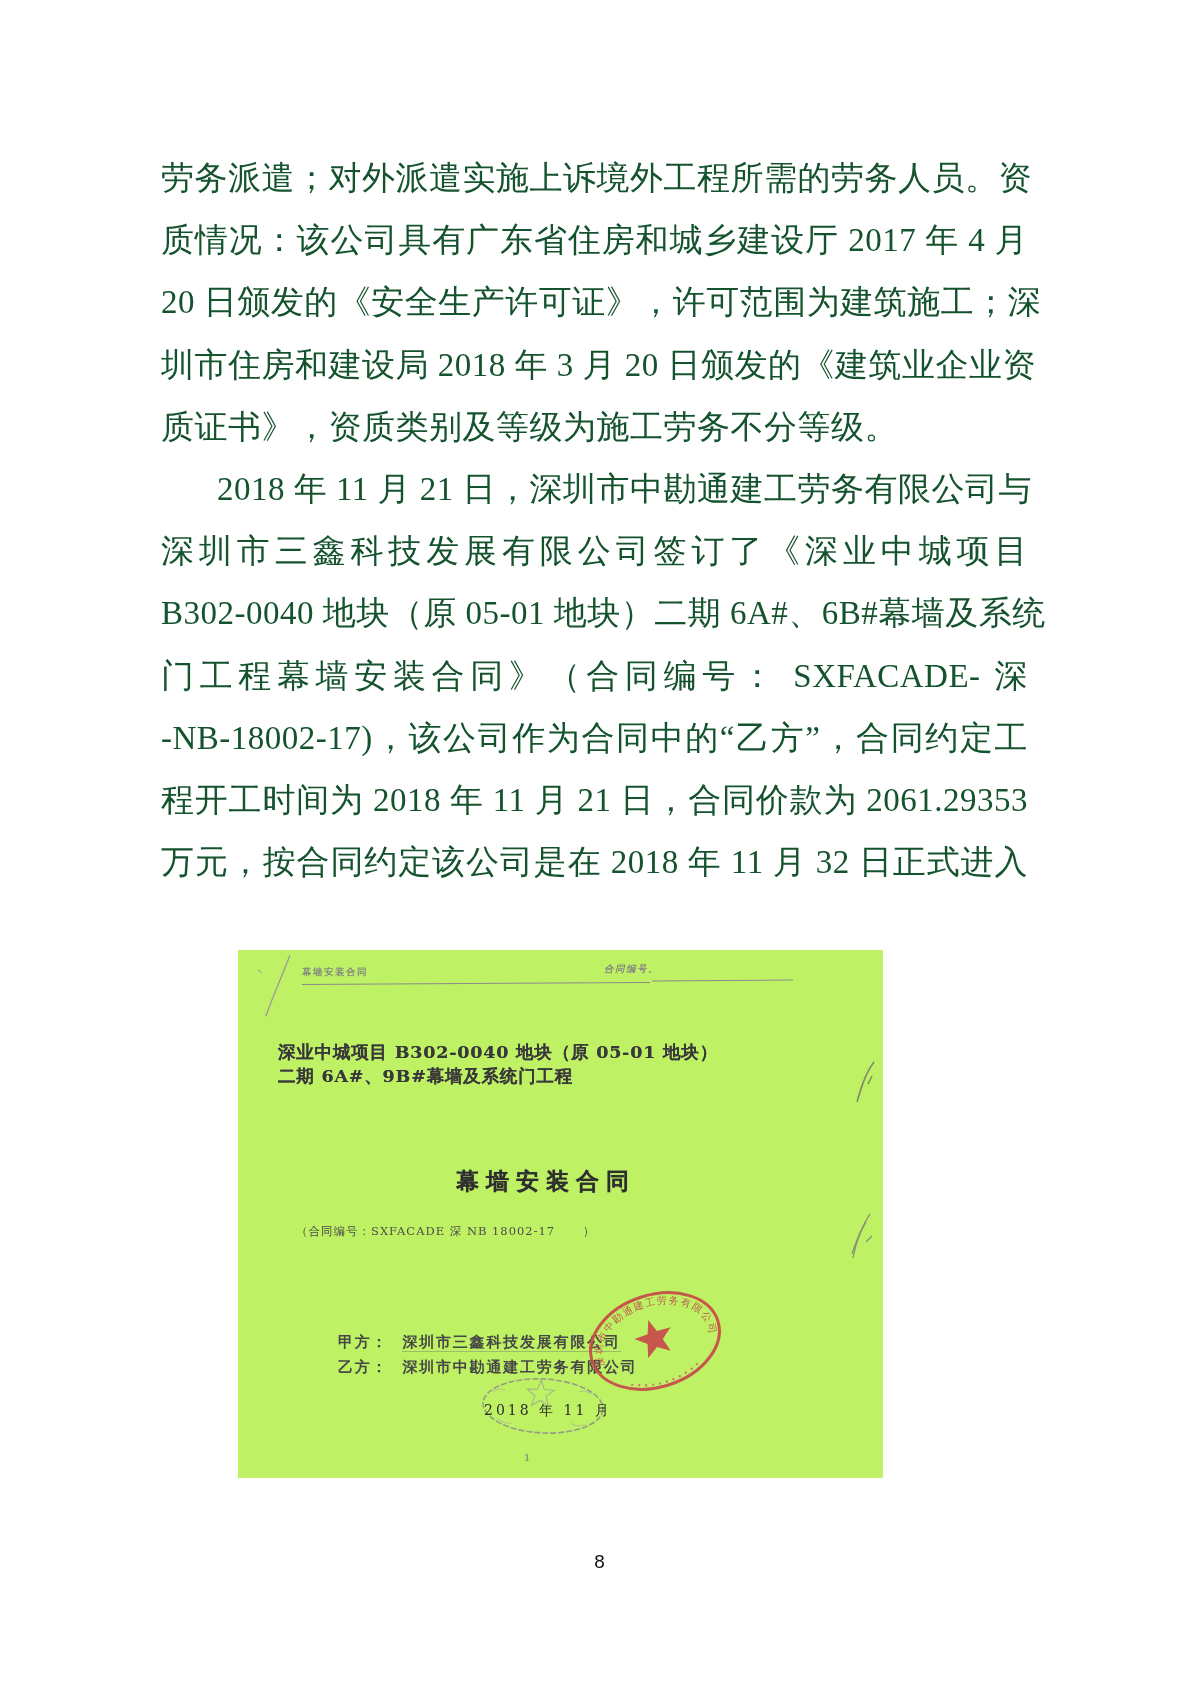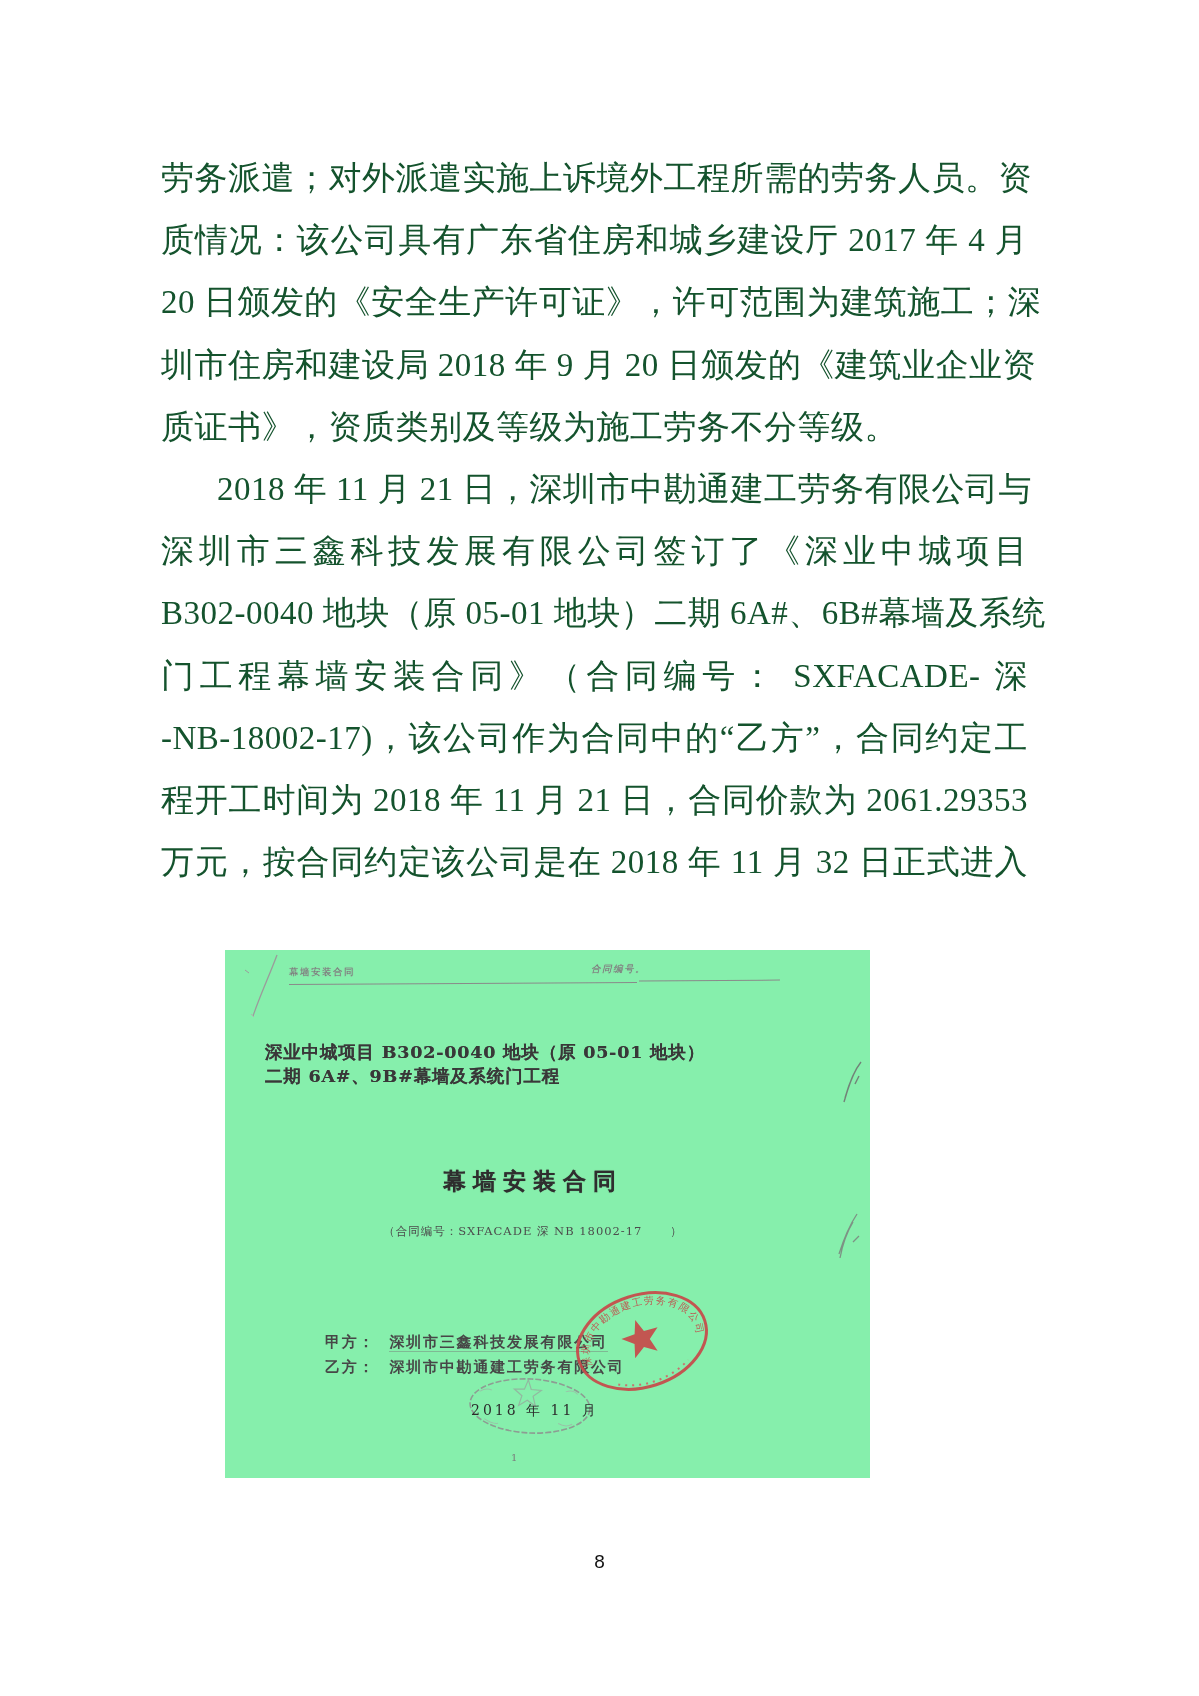--- a/index.html
+++ b/index.html
@@ -10,42 +10,42 @@
   
   .textblock{position:absolute;left:161px;top:147px;width:867px;color:#14532d;}
   .bodyline{
     height:62.2px;line-height:62.2px;font-size:33px;white-space:nowrap;
     text-align:justify;text-align-last:justify;letter-spacing:0.5px;
   }
   .bodyline.p-end{text-align-last:left;}
   .bodyline.indent{text-indent:56px;}
   
   .scan{
-    position:absolute;left:225px;top:950px;width:645px;height:528px;
-    background:#86efac;color:#3a3a3a;font-family:"DejaVu Serif","Liberation Serif",serif;
+    position:absolute;left:238px;top:950px;width:645px;height:528px;
+    background:#bef264;color:#3a3a3a;font-family:"DejaVu Serif","Liberation Serif",serif;
   }
   .scan-headerline{position:absolute;height:1px;background:#8a8a8a;}
   .hdr-a{left:64px;top:33px;width:348px;transform:rotate(-0.35deg);}
   .hdr-b{left:414px;top:30px;width:141px;transform:rotate(-0.35deg);}
   .scan-hdr-text{
     position:absolute;font-size:9.5px;color:#787878;letter-spacing:1.5px;
     text-shadow:0 0 1px #9a9a9a;white-space:nowrap;
   }
   .scan-title{
     position:absolute;left:40px;top:90px;width:500px;text-align:left;
     font-size:17.5px;font-weight:bold;color:#383838;line-height:24px;
     letter-spacing:0.8px;text-shadow:0 0 0.6px #555;
   }
   .scan-maintitle{
     position:absolute;left:58px;top:216px;width:500px;text-align:center;
     font-size:23px;font-weight:bold;color:#2e2e2e;letter-spacing:7px;
     text-shadow:0 0 0.7px #444;
   }
   .scan-contractno{
-    position:absolute;left:58px;top:274px;width:500px;text-align:center;
+    position:absolute;left:58px;top:274px;width:500px;text-align:left;
     font-size:11.5px;color:#4c4c4c;letter-spacing:1px;white-space:pre;
   }
   .scan-parties{position:absolute;left:100px;top:380px;font-size:15px;font-weight:600;
     color:#474747;letter-spacing:1.8px;line-height:24.5px;white-space:nowrap;}
   .party-row{height:24.5px;}
   .party-name-a{border-bottom:1px solid rgba(120,120,120,.45);}
   .party-gap{display:inline-block;width:14px;}
   .seal-red{position:absolute;left:337px;top:327px;opacity:.92;}
   .seal-gray{position:absolute;left:230px;top:416px;opacity:.85;}
   .seal-date{
@@ -65,21 +65,21 @@
 </style>
 </head>
 <body>
 
 <div class="page">
 
   <div class="textblock">
     <div class="bodyline">劳务派遣；对外派遣实施上诉境外工程所需的劳务人员。资</div>
     <div class="bodyline">质情况：该公司具有广东省住房和城乡建设厅 2017 年 4 月</div>
     <div class="bodyline">20 日颁发的《安全生产许可证》，许可范围为建筑施工；深</div>
-    <div class="bodyline">圳市住房和建设局 2018 年 9 月 20 日颁发的《建筑业企业资</div>
+    <div class="bodyline">圳市住房和建设局 2018 年 3 月 20 日颁发的《建筑业企业资</div>
     <div class="bodyline p-end">质证书》，资质类别及等级为施工劳务不分等级。</div>
     <div class="bodyline indent">2018 年 11 月 21 日，深圳市中勘通建工劳务有限公司与</div>
     <div class="bodyline">深圳市三鑫科技发展有限公司签订了《深业中城项目</div>
     <div class="bodyline">B302-0040 地块（原 05-01 地块）二期 6A#、6B#幕墙及系统</div>
     <div class="bodyline">门工程幕墙安装合同》（合同编号： SXFACADE- 深</div>
     <div class="bodyline">-NB-18002-17)，该公司作为合同中的“乙方”，合同约定工</div>
     <div class="bodyline">程开工时间为 2018 年 11 月 21 日，合同价款为 2061.29353</div>
     <div class="bodyline">万元，按合同约定该公司是在 2018 年 11 月 32 日正式进入</div>
   </div>
 

